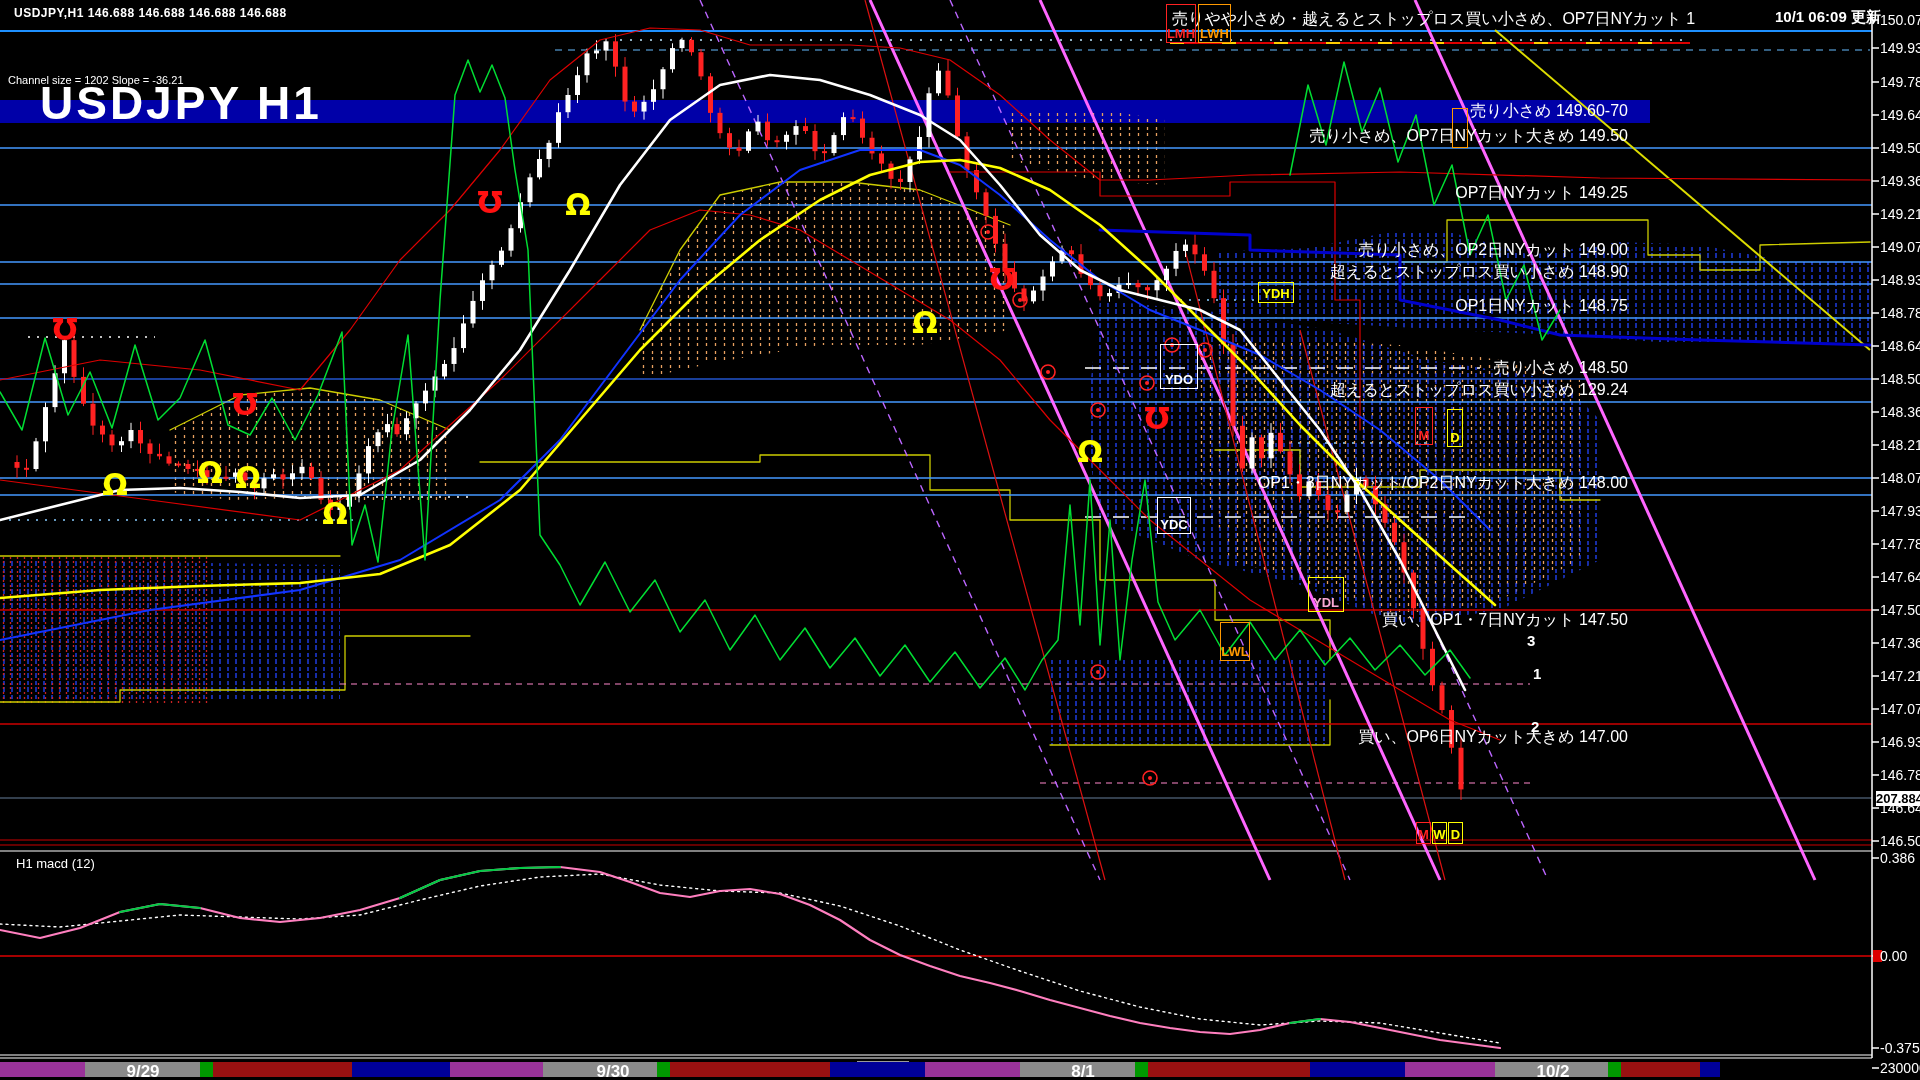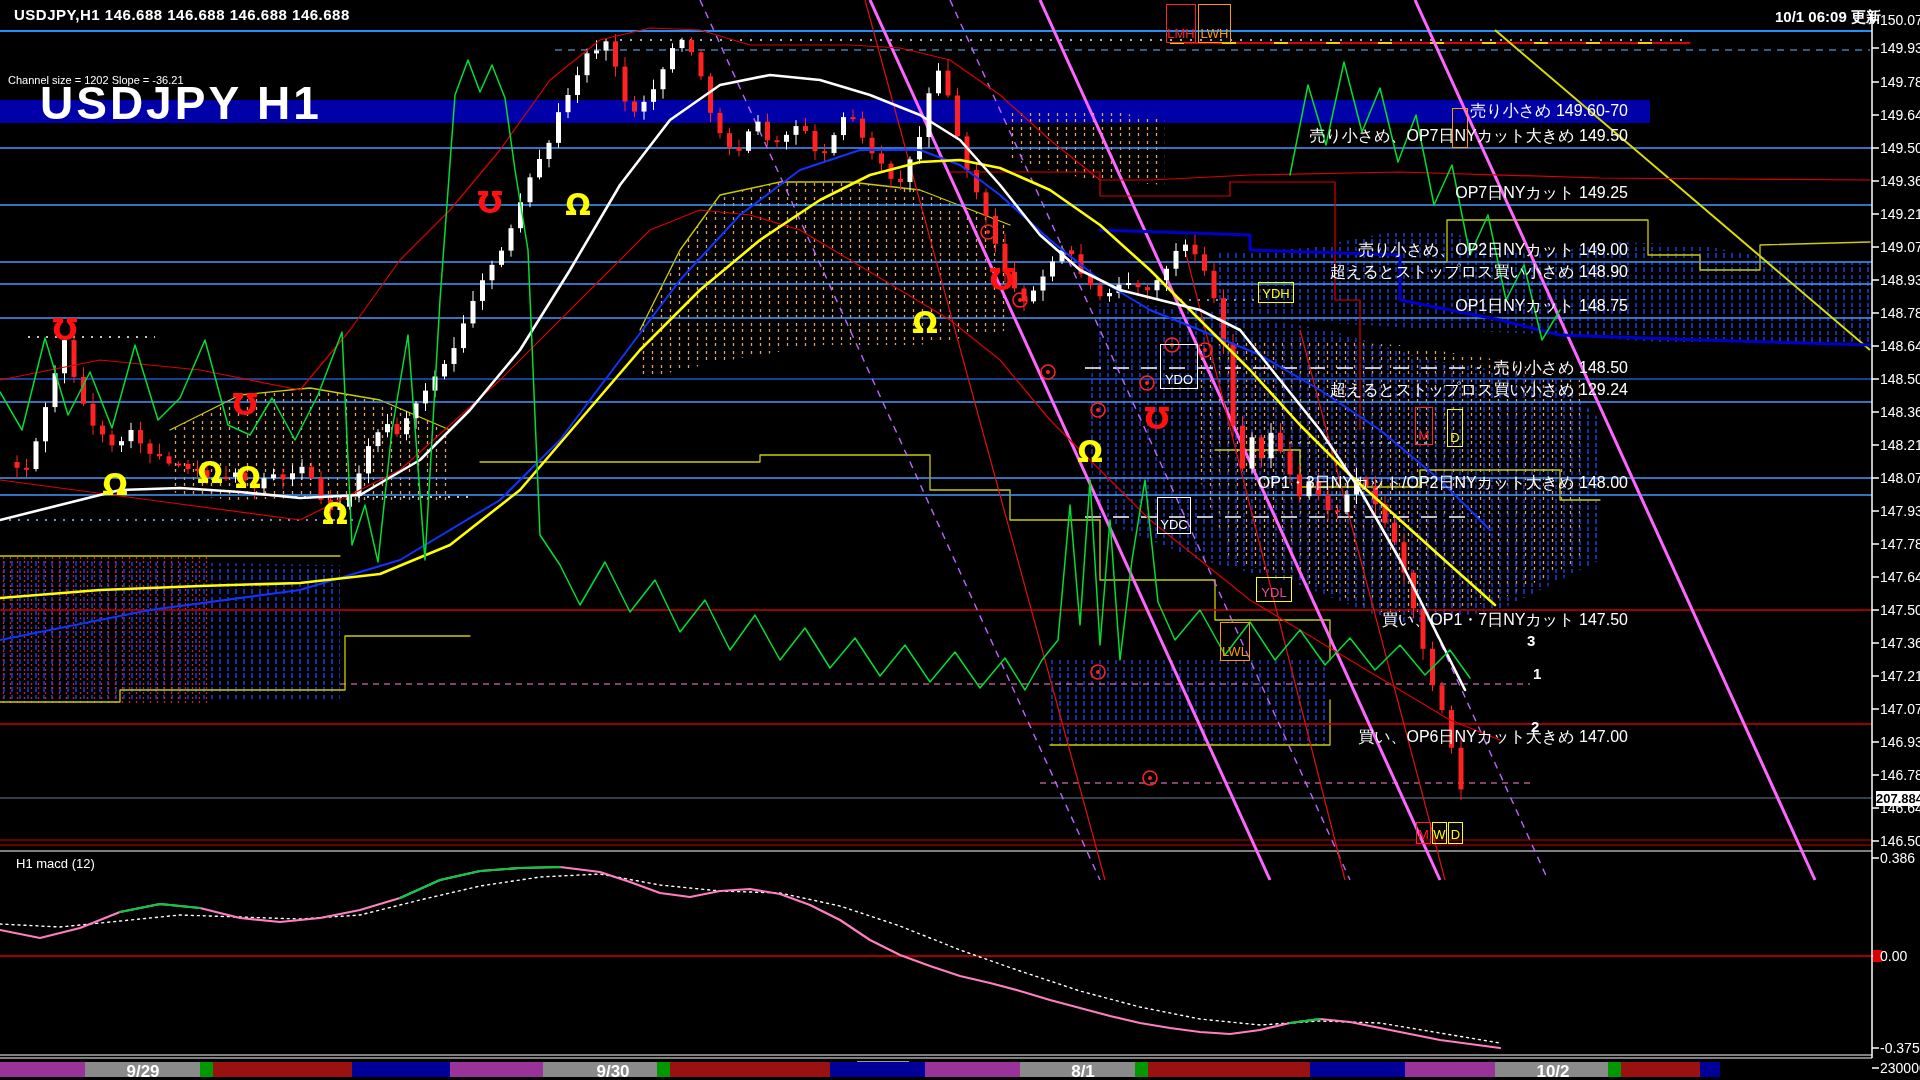--- a/index.html
+++ b/index.html
@@ -2,30 +2,30 @@
 <html><head>
 <meta charset="utf-8">
 <style>
   html,body{margin:0;padding:0;background:#000;}
   #stage{position:relative;width:1920px;height:1080px;background:#000;overflow:hidden;
          font-family:"Liberation Sans","DejaVu Sans",sans-serif;}
   #banner{position:absolute;left:0;top:100px;width:1650px;height:23px;background:#0000a8;z-index:1;}
   #chart-svg{position:absolute;left:0;top:0;z-index:2;}
   #labels{position:absolute;left:0;top:0;width:1920px;height:1080px;z-index:3;pointer-events:none;}
   .t{position:absolute;color:#fff;white-space:nowrap;}
-  .titlebar{left:14px;top:6px;font-size:15px;font-weight:bold;letter-spacing:.5px;}
+  .titlebar{left:14px;top:6px;font-size:12px;font-weight:bold;letter-spacing:.5px;}
   .updated{left:1775px;top:8px;font-size:15px;font-weight:bold;}
   .topnote{left:1172px;top:9px;font-size:16px;}
   .channel{left:8px;top:74px;font-size:11px;}
   .bigtitle{left:40px;top:76px;font-size:46px;font-weight:bold;letter-spacing:3px;}
   .ann{position:absolute;right:292px;font-size:16px;color:#fff;white-space:nowrap;transform:translateY(-50%);}
   .tick{position:absolute;left:1880px;font-size:14px;color:#fff;transform:translateY(-50%);}
   .mnum{position:absolute;font-size:15px;font-weight:bold;color:#fff;}
   .obox{position:absolute;background:transparent;display:flex;align-items:flex-end;justify-content:center;
-        font-size:13px;box-sizing:border-box;padding-bottom:1px;}
+        font-size:13px;box-sizing:border-box;padding-bottom:1px;font-weight:bold;}
   .pricebox{position:absolute;left:1876px;top:791px;width:44px;height:15px;background:#fff;color:#000;
             font-size:13px;font-weight:bold;text-align:center;line-height:15px;}
   .macdlabel{left:16px;top:856px;font-size:13px;}
   .zerobox{position:absolute;left:1873px;top:950px;width:9px;height:12px;background:#dd0000;}
   .strip-seg{position:absolute;top:1062px;height:15px;}
   .strip-date{position:absolute;top:1062px;font-size:17px;font-weight:bold;color:#fff;transform:translateX(-50%);}
   .badge{position:absolute;left:857px;top:1061px;width:52px;height:16px;background:#9a9a9a;color:#00bb22;
          font-size:13px;text-align:center;line-height:16px;}
 </style>
 </head>
@@ -484,20 +484,21 @@
       <line x1="1872" y1="808" x2="1879" y2="808" stroke="#fff" stroke-width="1.5"></line>
       <line x1="1872" y1="841" x2="1879" y2="841" stroke="#fff" stroke-width="1.5"></line>
       <line x1="1872" y1="858" x2="1879" y2="858" stroke="#fff" stroke-width="1.5"></line>
       <line x1="1872" y1="956" x2="1879" y2="956" stroke="#fff" stroke-width="1.5"></line>
       <line x1="1872" y1="1048" x2="1879" y2="1048" stroke="#fff" stroke-width="1.5"></line>
       <line x1="1872" y1="1068" x2="1879" y2="1068" stroke="#fff" stroke-width="1.5"></line>
     </svg>
   <div id="labels">
     <div class="t titlebar">USDJPY,H1  146.688 146.688 146.688 146.688</div>
     <div class="t updated">10/1 06:09 更新</div>
+    <div class="t topnote">売りやや小さめ・越えるとストップロス買い小さめ、OP7日NYカット 1</div>
     <div class="t channel">Channel size = 1202 Slope = -36.21</div>
     <div class="t bigtitle">USDJPY H1</div>
     <div class="t macdlabel">H1  macd (12)</div>
     <div class="pricebox">207.884</div>
     <div class="zerobox"></div>
     <div class="badge">macd ON</div>
     <div id="ann-layer">
         <div class="ann" style="top: 111px;">売り小さめ 149.60-70</div>
         <div class="ann" style="top: 136px;">売り小さめ、OP7日NYカット大きめ 149.50</div>
         <div class="ann" style="top: 193px;">OP7日NYカット 149.25</div>
@@ -547,21 +548,21 @@
         <div class="mnum" style="left: 1533px; top: 665px;">1</div>
         <div class="mnum" style="left: 1531px; top: 718px;">2</div>
       </div>
     <div id="box-layer">
         <div class="obox" style="left: 1166px; top: 4px; width: 30px; height: 39px; border: 1px solid rgb(255, 34, 34); color: rgb(255, 34, 34);">LMH</div>
         <div class="obox" style="left: 1198px; top: 4px; width: 33px; height: 39px; border: 1px solid rgb(255, 153, 0); color: rgb(255, 153, 0);">LWH</div>
         <div class="obox" style="left: 1452px; top: 108px; width: 16px; height: 40px; border: 1px solid rgb(255, 153, 0); color: rgb(255, 153, 0);"></div>
         <div class="obox" style="left: 1258px; top: 282px; width: 36px; height: 21px; border: 1px solid rgb(255, 255, 0); color: rgb(255, 255, 0);">YDH</div>
         <div class="obox" style="left: 1160px; top: 344px; width: 38px; height: 45px; border: 1px solid rgb(255, 255, 255); color: rgb(255, 255, 255);">YDO</div>
         <div class="obox" style="left: 1157px; top: 497px; width: 34px; height: 37px; border: 1px solid rgb(255, 255, 255); color: rgb(255, 255, 255);">YDC</div>
-        <div class="obox" style="left: 1256px; top: 577px; width: 36px; height: 25px; border: 1px solid rgb(255, 255, 0); color: #ec4899;">YDL</div>
+        <div class="obox" style="left: 1308px; top: 577px; width: 36px; height: 35px; border: 1px solid rgb(255, 255, 0); color: #f9a8d4;">YDL</div>
         <div class="obox" style="left: 1220px; top: 622px; width: 30px; height: 39px; border: 1px solid rgb(255, 153, 0); color: rgb(255, 153, 0);">LWL</div>
         <div class="obox" style="left: 1415px; top: 407px; width: 18px; height: 38px; border: 1px solid rgb(255, 34, 34); color: rgb(255, 34, 34);">M</div>
         <div class="obox" style="left: 1447px; top: 409px; width: 16px; height: 38px; border: 1px solid rgb(255, 255, 0); color: rgb(255, 255, 0);">D</div>
         <div class="obox" style="left: 1416px; top: 822px; width: 15px; height: 22px; border: 1px solid rgb(255, 34, 34); color: rgb(255, 34, 34);">M</div>
         <div class="obox" style="left: 1432px; top: 822px; width: 15px; height: 22px; border: 1px solid rgb(255, 255, 0); color: rgb(255, 255, 0);">W</div>
         <div class="obox" style="left: 1448px; top: 822px; width: 15px; height: 22px; border: 1px solid rgb(255, 255, 0); color: rgb(255, 255, 0);">D</div>
       </div>
     <div id="strip-layer">
         <div class="strip-seg" style="left: 0px; width: 85px; background: rgb(153, 51, 153);"></div>
         <div class="strip-seg" style="left: 85px; width: 115px; background: rgb(138, 138, 138);"></div>

